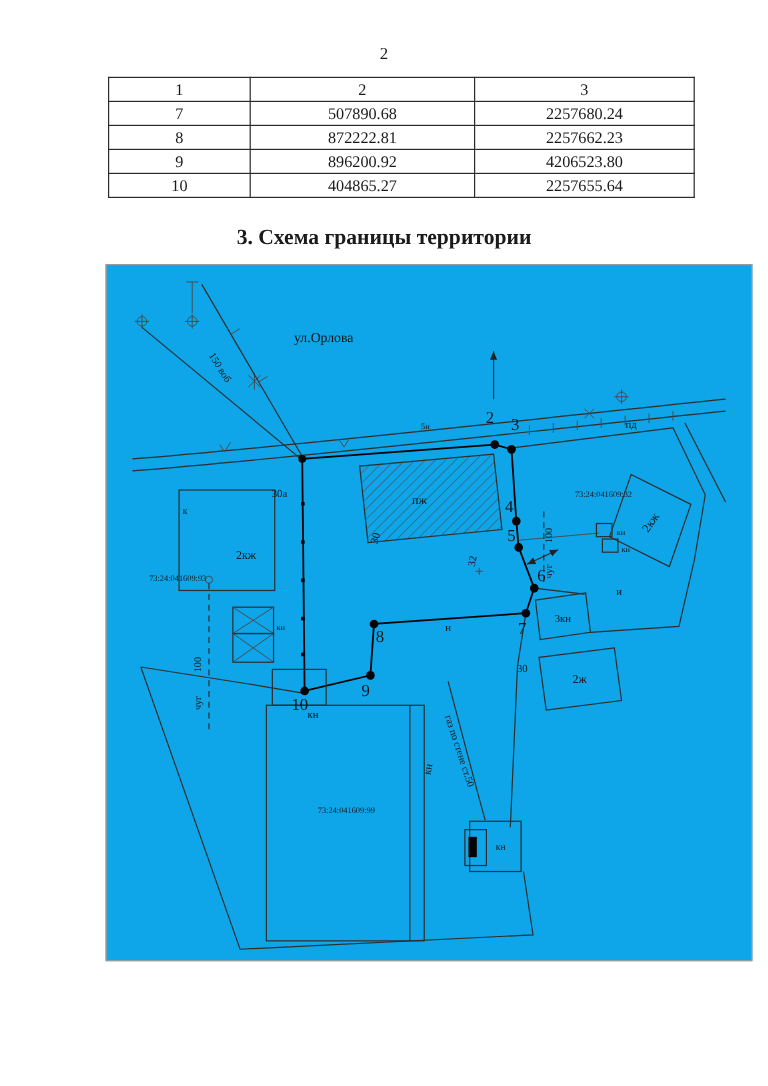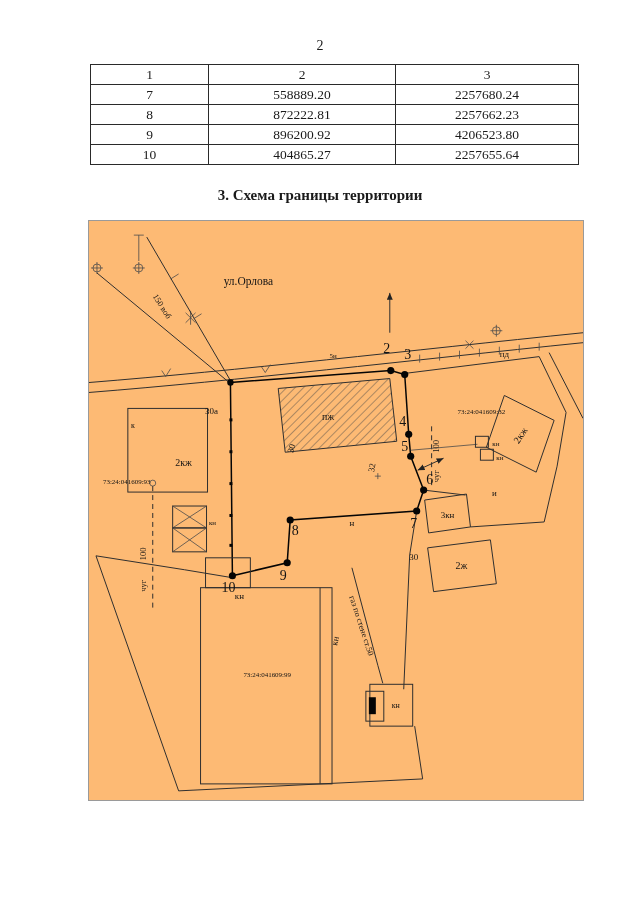--- a/index.html
+++ b/index.html
@@ -11,25 +11,25 @@
   .coords-table {
     position:absolute; top:64px; left:90px; width:488px;
     border-collapse:collapse; font-size:13.5px; table-layout:fixed;
   }
   .coords-table td {
     border:1px solid #2a2a2a; text-align:center; height:19px; padding:0 4px;
     overflow:hidden; white-space:nowrap;
   }
   .section-heading {
     position:absolute; top:187px; left:0; width:100%; text-align:center;
-    font-weight:bold; font-size:15px;
+    font-weight:bold; font-size:18px;
   }
   .map-frame {
-    position:absolute; left:88px; top:220px; width:496px; height:581px;
-    border:1px solid #9a9a9a; box-sizing:border-box; background:#fdba74;
+    position:absolute; left:88px; top:220px; width:539px; height:581px;
+    border:1px solid #9a9a9a; box-sizing:border-box; background:#0ea5e9;
   }
   .map-frame svg { width:100%; height:100%; display:block; }
   .ln   { stroke:#2e2e2e; fill:none; stroke-width:1; }
   .bnd  { stroke:#050505; fill:none; stroke-width:1.5; }
   .thin { stroke:#4a4a4a; fill:none; stroke-width:0.8; }
   .dash { stroke:#2e2e2e; fill:none; stroke-width:1; stroke-dasharray:5 4; }
   .dot  { fill:#050505; stroke:none; }
   .sq   { fill:#050505; stroke:none; }
   .hatched { fill:url(#hatch); stroke:#2e2e2e; stroke-width:1; }
   text.mt { font-family:"Liberation Serif", serif; fill:#141414; stroke:none; }
@@ -48,21 +48,21 @@
         <col style="width:183px">
       </colgroup>
     <tbody>
       <tr>
         <td>1</td>
         <td>2</td>
         <td>3</td>
       </tr>
       <tr>
         <td>7</td>
-        <td>558889.20</td>
+        <td>507890.68</td>
         <td>2257680.24</td>
       </tr>
       <tr>
         <td>8</td>
         <td>872222.81</td>
         <td>2257662.23</td>
       </tr>
       <tr>
         <td>9</td>
         <td>896200.92</td>

